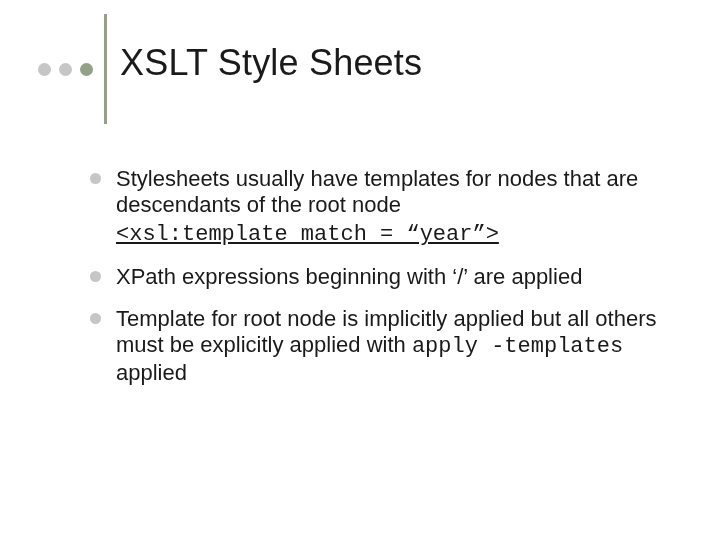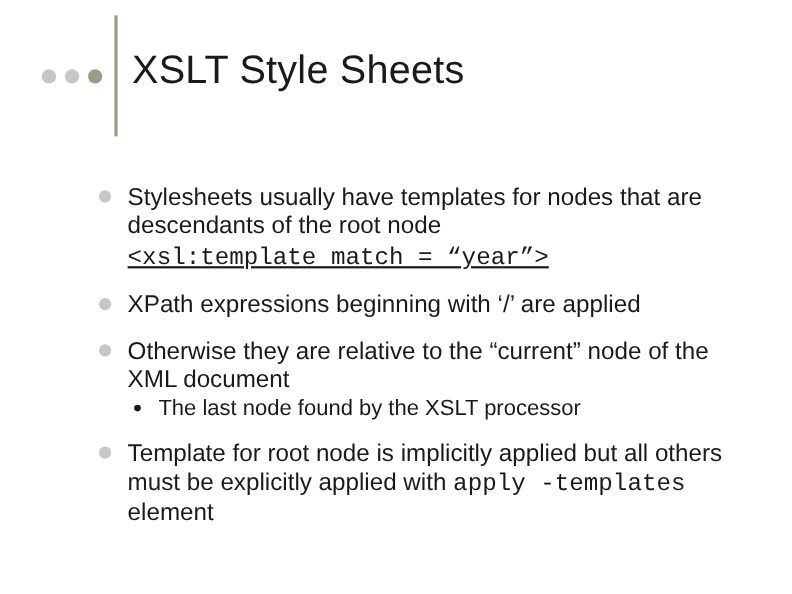--- a/index.html
+++ b/index.html
@@ -129,29 +129,21 @@
 
       <li>
         <span>Stylesheets usually have templates for nodes that are descendants of the root node</span>
       </li>
       <span class="codeblock">&lt;xsl:template match = “year”&gt;</span>
 
       <li>
         <span>XPath expressions beginning with ‘/’ are applied</span>
       </li>
 
-      <li>
-        <span>Otherwise they are relative to the “current” node of the XML document</span>
-        <ul class="lvl2">
-          <li>
-            <span>The last node found by the XSLT processor</span>
-          </li>
-        </ul>
-      </li>
 
       <li>
-        <span>Template for root node is implicitly applied but all others must be explicitly applied with </span><span class="code">apply -templates</span><span> element</span>
+        <span>Template for root node is implicitly applied but all others must be explicitly applied with </span><span class="code">apply -templates</span><span> applied</span>
       </li>
 
     </ul>
   </div>
 
 </div>
 
 </body></html>

